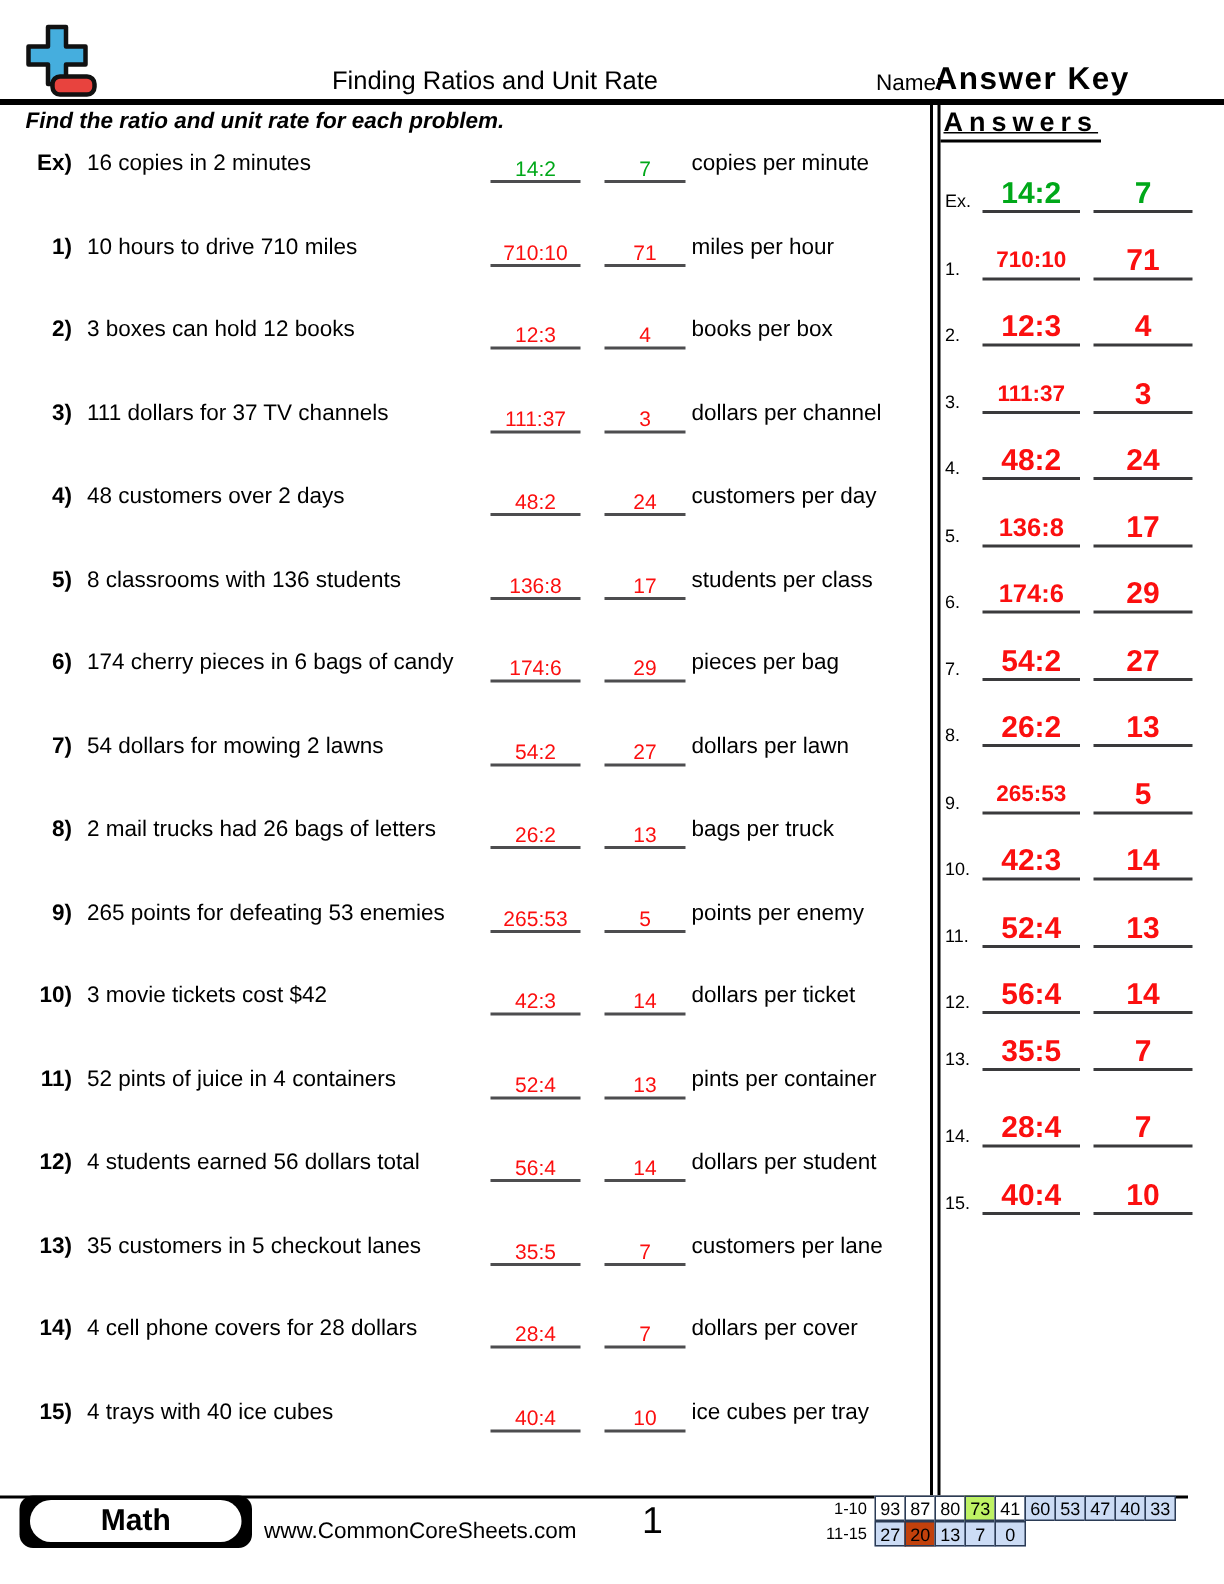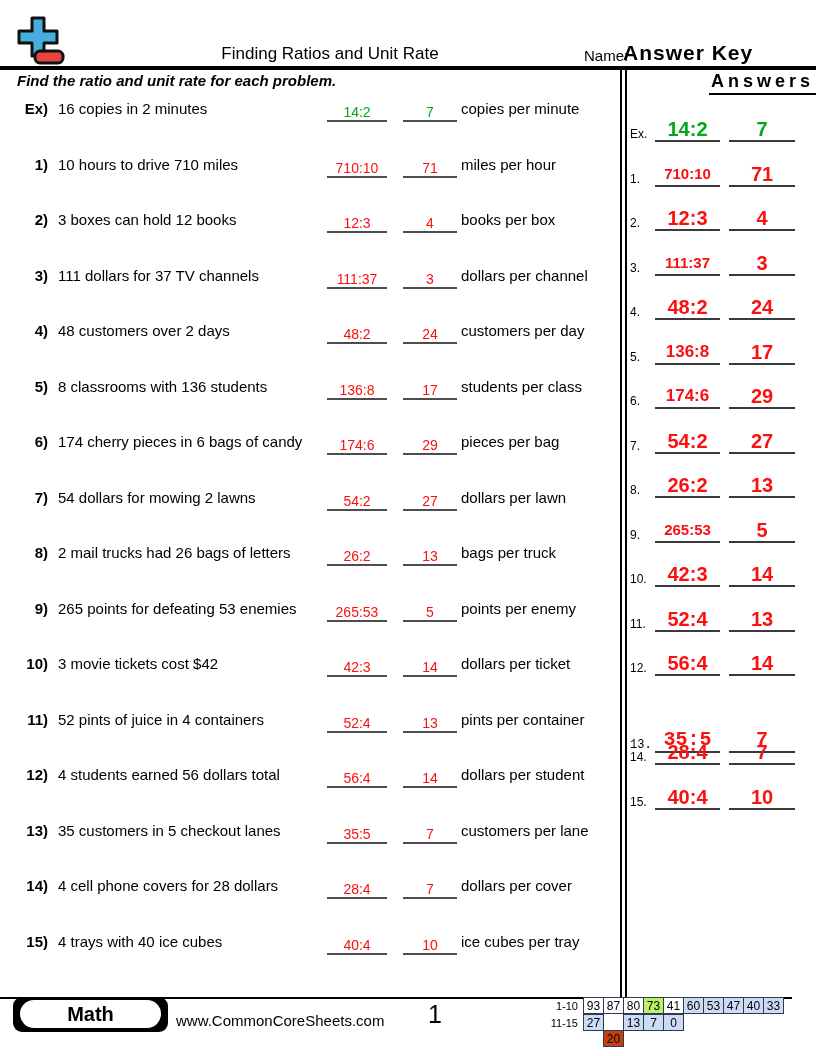--- a/index.html
+++ b/index.html
@@ -15,21 +15,21 @@
   #answer-key { left:623px; top:41px; font-size:21px; font-weight:bold; letter-spacing:1px; }
   #header-rule { left:0; top:66px; width:816px; height:4px; background:#000; }
 
   #instruction { left:17px; top:72px; font-size:15px; font-weight:bold;font-style:italic; }
 
   
   #divider { left:620px; top:70px; width:7px; height:927px;
              border-left:2px solid #000; border-right:2px solid #000; }
 
   
-  #answers-header-wrap { left:627px; top:71px; width:189px; display:flex; justify-content:flex-end; }
+  #answers-header-wrap { left:627px; top:71px; width:189px; display:flex; justify-content:flex-start;text-decoration:underline; }
   #answers-header { font-size:18px; font-weight:bold; letter-spacing:4px;
                     border-bottom:2px solid #000; padding:0 2px 1px 2px; }
 
   
   .problem-row { position:absolute; left:0; width:620px; height:28px; }
   .p-num   { position:absolute; left:0; top:4px; width:48px; text-align:right; font-weight:bold; font-size:15px; }
   .p-quest { position:absolute; left:58px; top:4px; font-size:15px; white-space:nowrap; }
   .p-slot  { position:absolute; top:0; height:26px; border-bottom:2px solid #4d4d4f;
              display:flex; align-items:flex-end; justify-content:center;
              font-size:14px; line-height:16px; }
@@ -258,21 +258,21 @@
     <div class="answer-row" style="top: 603.83px;">
     <span class="a-num">11.</span>
     <span class="a-slot a-ratio" style="color: rgb(251, 15, 15); font-size: 20px;">52:4</span>
     <span class="a-slot a-rate" style="color: rgb(251, 15, 15); font-size: 20px;">13</span>
   </div>
     <div class="answer-row" style="top: 648.36px;">
     <span class="a-num">12.</span>
     <span class="a-slot a-ratio" style="color: rgb(251, 15, 15); font-size: 20px;">56:4</span>
     <span class="a-slot a-rate" style="color: rgb(251, 15, 15); font-size: 20px;">14</span>
   </div>
-    <div class="answer-row" style="top: 725px; font-family: Liberation Mono, monospace;">
+    <div class="answer-row" style="top: 686px;">
     <span class="a-num">13.</span>
     <span class="a-slot a-ratio" style="color: rgb(251, 15, 15); font-size: 20px;">35:5</span>
     <span class="a-slot a-rate" style="color: rgb(251, 15, 15); font-size: 20px;">7</span>
   </div>
     <div class="answer-row" style="top: 737.42px;">
     <span class="a-num">14.</span>
     <span class="a-slot a-ratio" style="color: rgb(251, 15, 15); font-size: 20px;">28:4</span>
     <span class="a-slot a-rate" style="color: rgb(251, 15, 15); font-size: 20px;">7</span>
   </div>
     <div class="answer-row" style="top: 781.95px;">
@@ -297,17 +297,17 @@
     <div class="score-cell" style="background: #bef264;">73</div>
     <div class="score-cell" style="background: rgb(255, 255, 255);">41</div>
     <div class="score-cell" style="background: rgb(204, 220, 245);">60</div>
     <div class="score-cell" style="background: rgb(204, 220, 245);">53</div>
     <div class="score-cell" style="background: rgb(204, 220, 245);">47</div>
     <div class="score-cell" style="background: rgb(204, 220, 245);">40</div>
     <div class="score-cell" style="background: rgb(204, 220, 245);">33</div>
   </div>
 <div class="score-row" id="score-row-2">
     <div class="score-cell" style="background: rgb(204, 220, 245);">27</div>
-    <div class="score-cell" style="background: #c2410c; margin-top: 16px;">20</div>
+    <div class="score-cell" style="background: #c2410c;">20</div>
     <div class="score-cell" style="background: rgb(204, 220, 245);">13</div>
     <div class="score-cell" style="background: rgb(204, 220, 245);">7</div>
     <div class="score-cell" style="background: rgb(204, 220, 245);">0</div>
   </div>
 
 </body></html>

